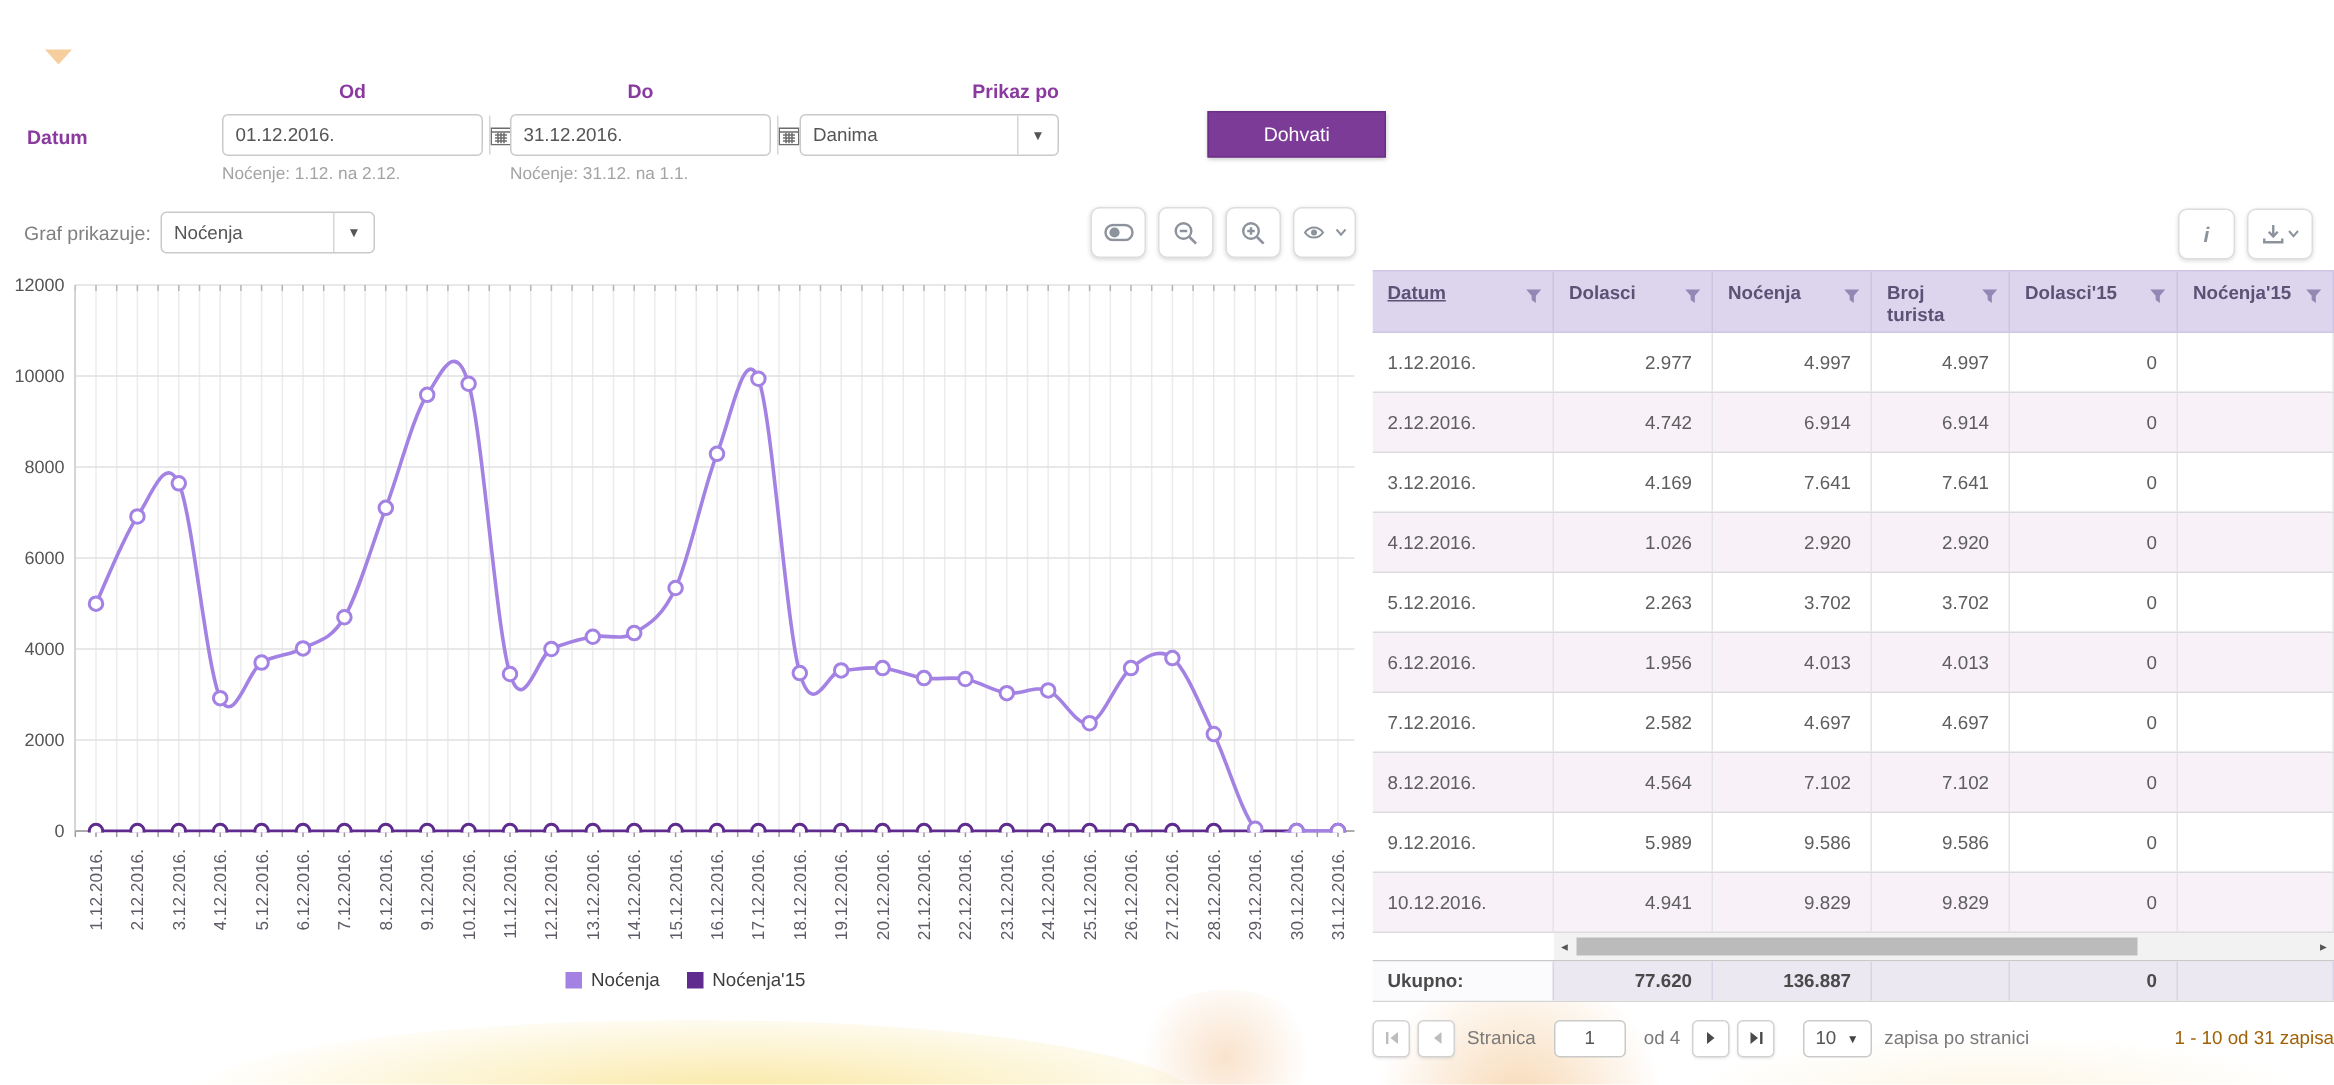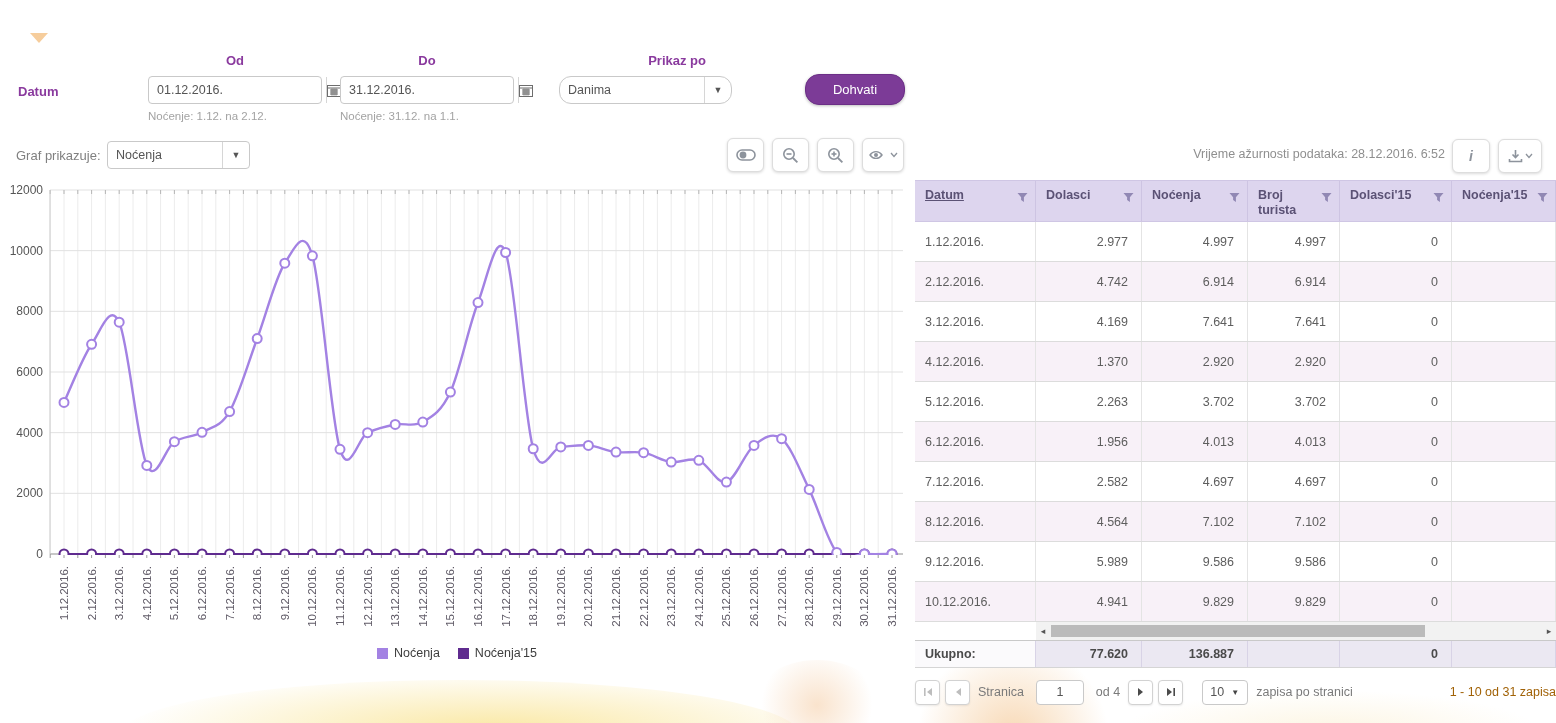--- a/index.html
+++ b/index.html
@@ -38,25 +38,25 @@
   .inputbox input { border:0; outline:0; flex:1; height:100%; padding:0 8px;
     font-size:12.5px; color:#555; font-family:inherit; background:transparent; }
   .seg { width:27px; height:100%; border-left:1px solid #d6d6d6; display:flex;
     align-items:center; justify-content:center; cursor:pointer; color:#6d6d6d; }
   .od-box { left:148px; top:76px; width:174px; }
   .do-box { left:340px; top:76px; width:174px; }
   .selectbox { position:absolute; height:28px; background:#fff; border:1px solid #c9c9c9;
     border-radius:4px; display:flex; align-items:center; cursor:pointer; }
   .selectbox .sel-txt { flex:1; padding:0 8px; font-size:12.5px; color:#555; }
   .sel-arrow { font-size:9px; color:#555; }
-  .prikaz-box { left:559px; top:76px; width:173px;border-radius:12px; }
+  .prikaz-box { left:533px; top:76px; width:173px; }
   .hint { position:absolute; top:110px; font-size:11.5px; color:#a3a3a3; }
   .hint-od { left:148px; } .hint-do { left:340px; }
-  .dohvati { position:absolute; left:805px; top:74px; width:100px; height:31px;
-    background:#7c3b97; border:1px solid #6c2f87; border-radius:14px; color:#fff;
+  .dohvati { position:absolute; left:805px; top:74px; width:119px; height:31px;
+    background:#7c3b97; border:1px solid #6c2f87; border-radius:0; color:#fff;
     font-size:13px; font-family:inherit; cursor:pointer; box-shadow:0 1px 3px rgba(0,0,0,.25); }
 
   
   .graf-label { position:absolute; left:16px; top:148px; font-size:13px; color:#808080; }
   .graf-box { left:107px; top:141px; width:143px; }
   .toolbtn { position:absolute; top:138px; width:37px; height:34px; background:#fff;
     border:1px solid #ddd; border-radius:6px; box-shadow:0 1px 3px rgba(0,0,0,.15);
     display:flex; align-items:center; justify-content:center; cursor:pointer; color:#8d939c; }
   .tb1{left:727px;} .tb2{left:772px;} .tb3{left:817px;} .tb4{left:862px; width:42px;}
   .updated { position:absolute; left:1100px; top:147px; width:345px; text-align:right;
@@ -202,21 +202,20 @@
   <div class="toolbtn tb4">
     <svg width="18" height="12" viewBox="0 0 18 12">
         <path d="M1,6 C4,1.5 10,1.5 13,6 C10,10.5 4,10.5 1,6 Z" fill="none" stroke="#8d939c" stroke-width="1.4"></path>
         <circle cx="7" cy="6" r="2" fill="#8d939c"></circle>
       </svg>
     <svg width="8" height="6" viewBox="0 0 8 6" style="margin-left:3px">
         <polyline points="1,1 4,4.5 7,1" fill="none" stroke="#8d939c" stroke-width="1.3"></polyline>
       </svg>
   </div>
 
-  <div class="updated">Vrijeme ažurnosti podataka: 28.12.2016. 6:52</div>
   <div class="toolbtn ibtn">i</div>
   <div class="toolbtn dlbtn">
     <svg width="15" height="14" viewBox="0 0 15 14">
         <path d="M7.5,1 L7.5,8 M4.5,5.5 L7.5,8.6 L10.5,5.5" fill="none" stroke="#8d939c" stroke-width="1.6"></path>
         <path d="M1.5,10 L1.5,12.5 L13.5,12.5 L13.5,10" fill="none" stroke="#8d939c" stroke-width="1.6"></path>
       </svg>
     <svg width="8" height="6" viewBox="0 0 8 6" style="margin-left:2px">
         <polyline points="1,1 4,4.5 7,1" fill="none" stroke="#8d939c" stroke-width="1.3"></polyline>
       </svg>
   </div>
@@ -580,21 +579,21 @@
         <div class="t-row">
           <div class="td date" style="width: 121px;">3.12.2016.</div>
           <div class="td num" style="width: 106px;">4.169</div>
           <div class="td num" style="width: 106px;">7.641</div>
           <div class="td num" style="width: 92px;">7.641</div>
           <div class="td num" style="width: 112px;">0</div>
           <div class="td num" style="width: 104px;"></div>
         </div>
         <div class="t-row alt">
           <div class="td date" style="width: 121px;">4.12.2016.</div>
-          <div class="td num" style="width: 106px;">1.370</div>
+          <div class="td num" style="width: 106px;">1.026</div>
           <div class="td num" style="width: 106px;">2.920</div>
           <div class="td num" style="width: 92px;">2.920</div>
           <div class="td num" style="width: 112px;">0</div>
           <div class="td num" style="width: 104px;"></div>
         </div>
         <div class="t-row">
           <div class="td date" style="width: 121px;">5.12.2016.</div>
           <div class="td num" style="width: 106px;">2.263</div>
           <div class="td num" style="width: 106px;">3.702</div>
           <div class="td num" style="width: 92px;">3.702</div>

